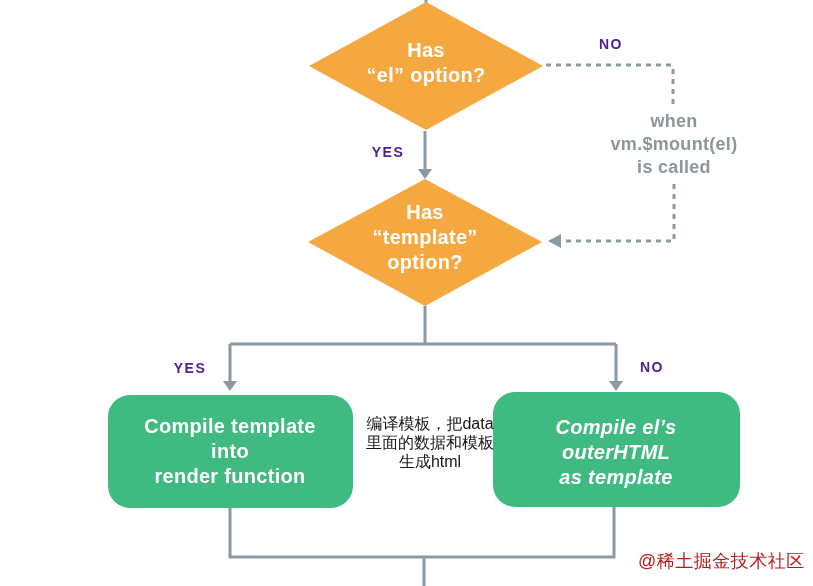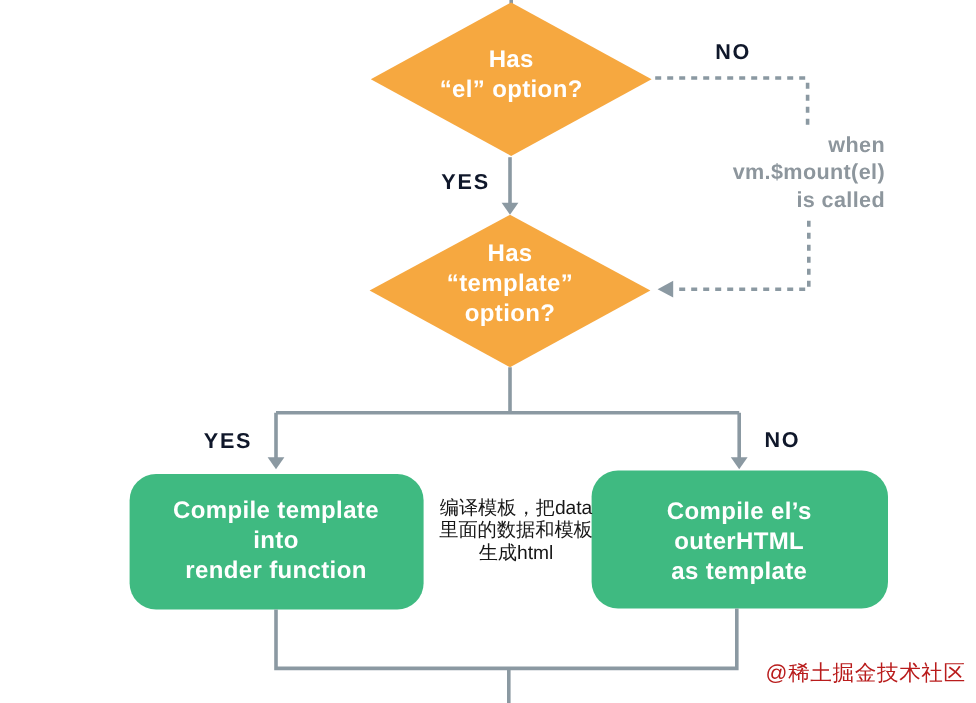--- a/index.html
+++ b/index.html
@@ -19,23 +19,23 @@
     text-align: center;
   }
   .shape-text {
     color: #ffffff;
     font-weight: bold;
     font-size: 20px;
     line-height: 25px;
     letter-spacing: 0.3px;
   }
   .edge-lbl {
-    color: #0f172a;
+    color: #4c1d95;
     font-weight: bold;
-    font-size: 18px;
+    font-size: 14px;
     letter-spacing: 1.5px;
   }
   .when-lbl {
     color: #8d969d;
     font-weight: bold;
     font-size: 18px;
     line-height: 23px;
     letter-spacing: 0.3px;
   }
   .annotation {
@@ -88,39 +88,39 @@
 
     <path d="M230 508 V557 H614 V507" fill="none" stroke="#8b99a2" stroke-width="3"></path>
     <line x1="424" y1="557" x2="424" y2="586" stroke="#8b99a2" stroke-width="3"></line>
   </svg>
 
   <div class="lbl shape-text" style="left:426px; top:63px;">Has
 “el” option?</div>
 
   <div class="lbl edge-lbl" style="left:611px; top:44px;">NO</div>
 
-  <div class="lbl when-lbl" style="left:674px; top:144px;text-align:right;">when
+  <div class="lbl when-lbl" style="left:674px; top:144px;">when
 vm.$mount(el)
 is called</div>
 
   <div class="lbl edge-lbl" style="left:388px; top:152px;">YES</div>
 
   <div class="lbl shape-text" style="left:425px; top:237px;">Has
 “template”
 option?</div>
 
   <div class="lbl edge-lbl" style="left:190px; top:368px;">YES</div>
 
   <div class="lbl edge-lbl" style="left:652px; top:367px;">NO</div>
 
   <div class="lbl shape-text" style="left:230px; top:451px;">Compile template
 into
 render function</div>
 
-  <div class="lbl shape-text" style="left:616px; top:452px;">Compile el’s
+  <div class="lbl shape-text" style="left:616px; top:452px;font-style:italic;">Compile el’s
 outerHTML
 as template</div>
 
   <div class="annotation">编译模板，把data
 里面的数据和模板
 生成html</div>
 
   <div class="watermark">@稀土掘金技术社区</div>
 
 </div>

